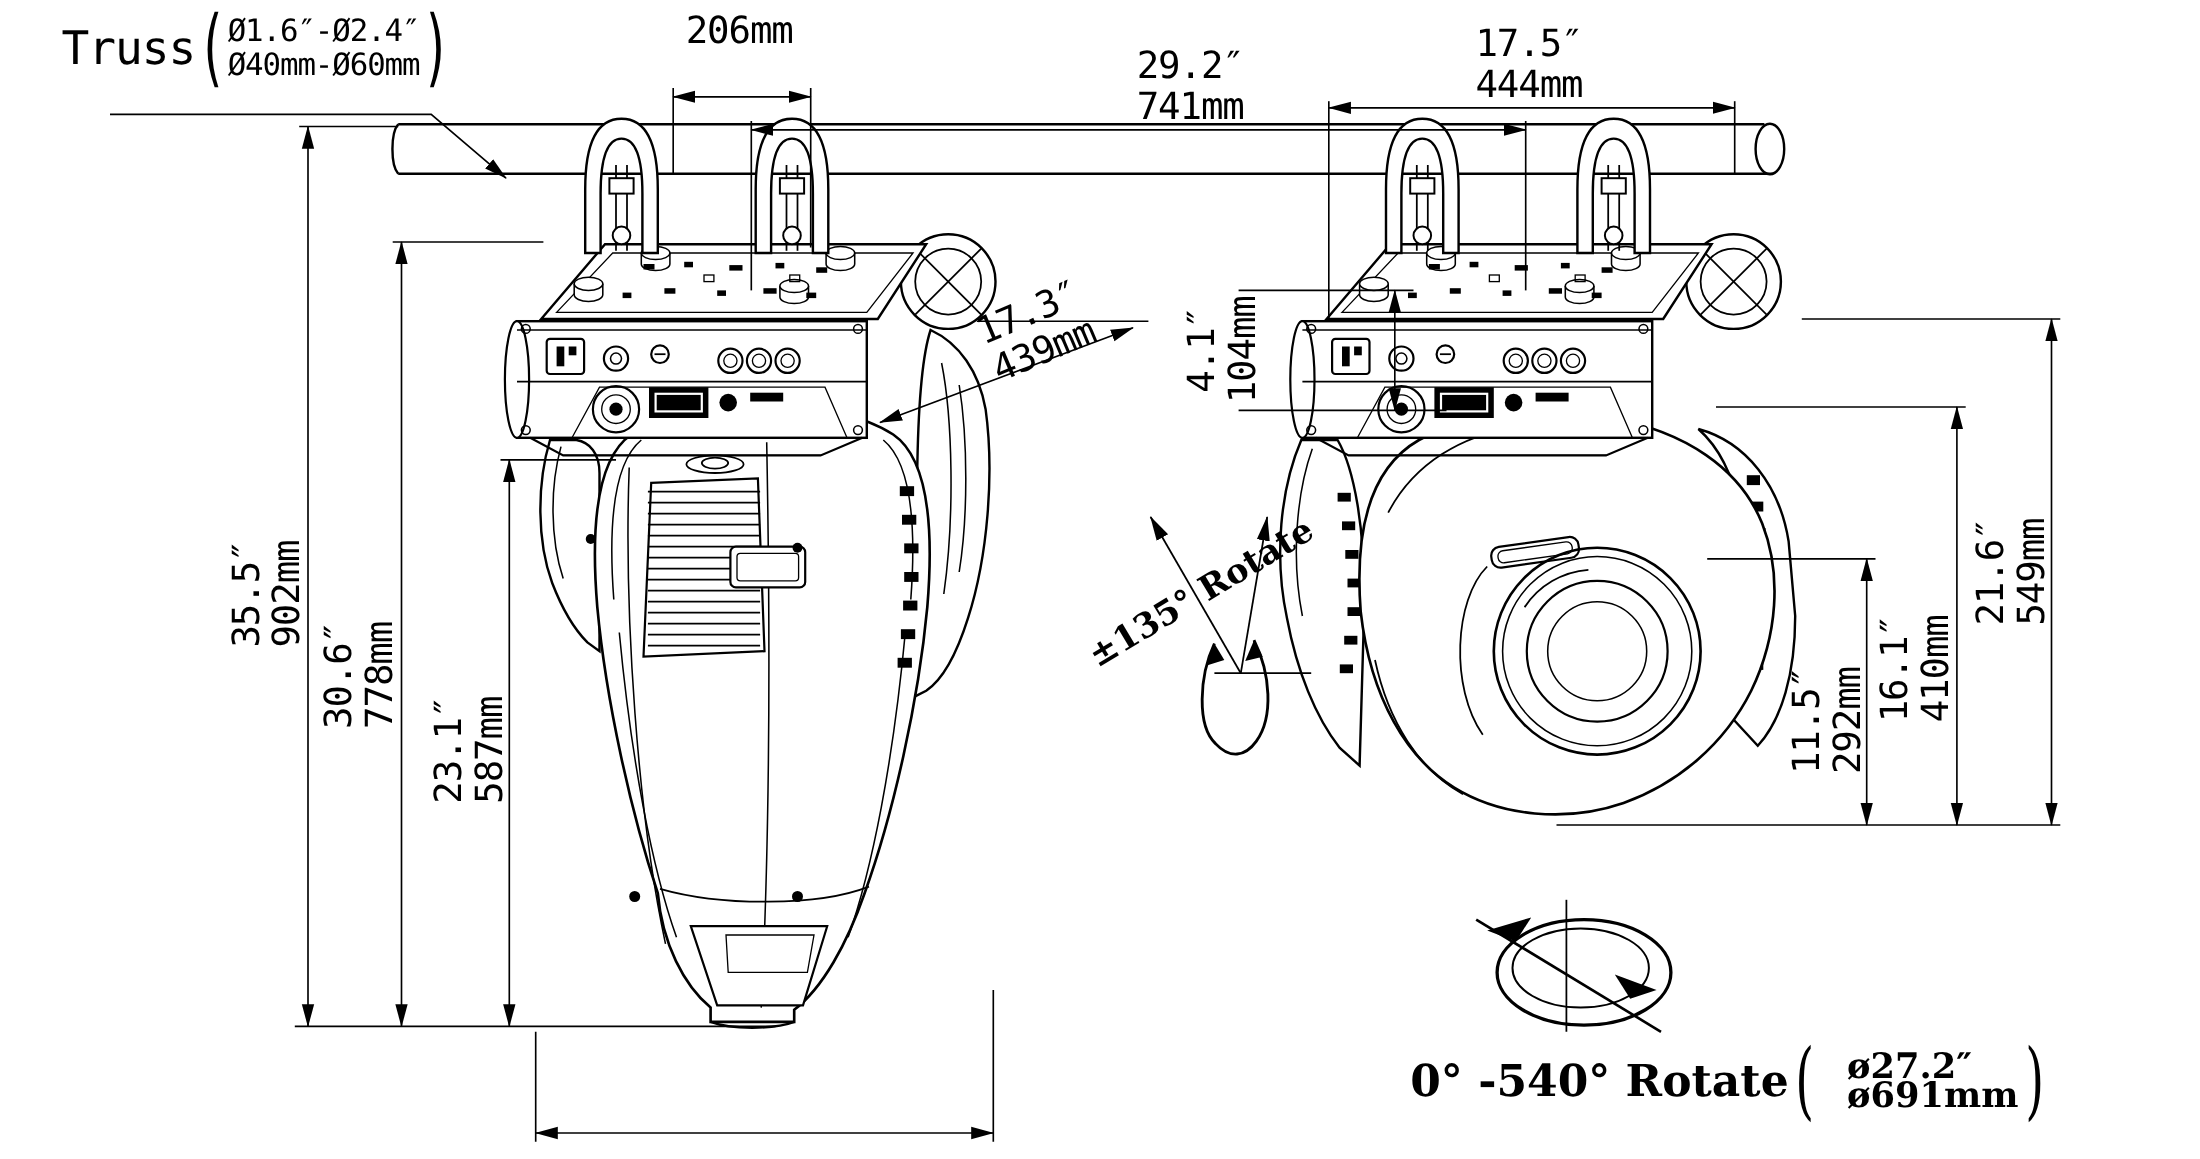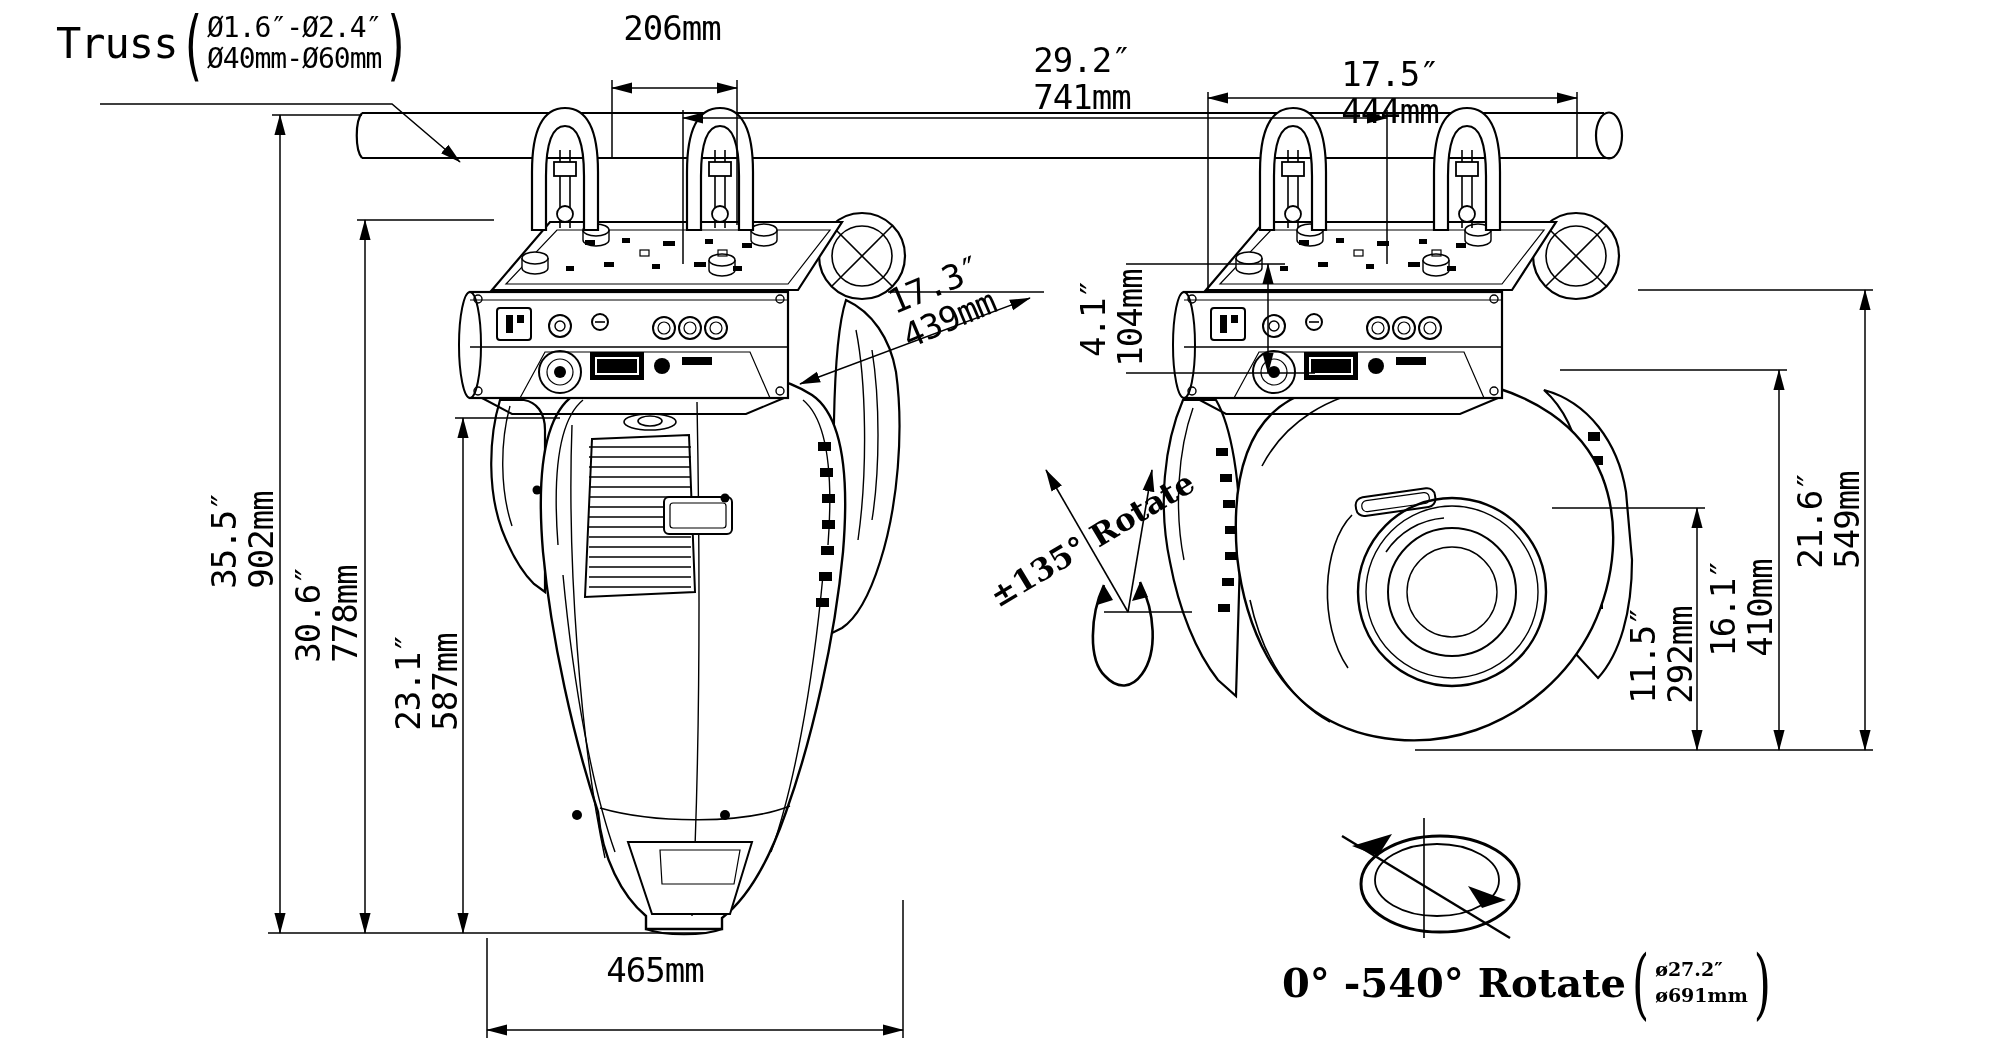--- a/index.html
+++ b/index.html
@@ -8,21 +8,21 @@
   #lines{position:absolute;left:0;top:0;}
   .t{position:absolute;color:#000;}
   .dimtxt{font-family:"DejaVu Sans Mono",monospace;font-size:34px;line-height:37px;
           text-align:center;letter-spacing:-1px;white-space:nowrap;}
   .w300{width:300px;} .w260{width:260px;} .w220{width:220px;}
   .rot90{transform:rotate(-90deg);}
   .rot23{transform:rotate(-23deg);}
   .ann{font-family:"DejaVu Serif","Liberation Serif",serif;font-weight:600;white-space:nowrap;}
   .tilt{font-size:31px;width:320px;text-align:center;transform:rotate(-31deg);}
   .panrow{display:flex;align-items:center;gap:4px;font-size:40px;height:72px;justify-content:space-between;}
-  .panstack{display:inline-block;font-size:19px;line-height:26px;text-align:left;}
+  .panstack{display:inline-block;font-size:32px;line-height:26px;text-align:left;margin-left:24px;}
   .bigparen{font-size:44px;transform:scaleY(1.75);display:inline-block;font-weight:400;margin:0 2px;}
   .trussrow{display:flex;align-items:center;font-size:42px;letter-spacing:-1px;}
   .trussstack{display:inline-block;font-size:28px;line-height:31px;text-align:center;letter-spacing:-1px;}
 </style>
 </head>
 <body>
 
 <div id="stage">
 
 <svg id="lines" width="2000" height="1054" viewBox="0 0 2000 1054">
@@ -315,21 +315,21 @@
 
   <div class="t dimtxt w300" style="left:522px;top:10px;">
     <div>206mm</div>
   </div>
 
   <div class="t dimtxt w300" style="left:932px;top:42px;text-align:center;">
     <div>29.2″</div>
     <div>741mm</div>
   </div>
 
-  <div class="t dimtxt w300" style="left:1240px;top:22px;margin-top:34px;">
+  <div class="t dimtxt w300" style="left:1240px;top:22px;">
     <div>17.5″</div>
     <div>444mm</div>
   </div>
 
   <div class="t dimtxt w220 rot23" style="left:832px;top:265px;">
     <div>17.3″</div>
     <div>439mm</div>
   </div>
 
   <div class="t dimtxt w220 rot90" style="left:1002px;top:281px;">
@@ -361,21 +361,20 @@
     <div>16.1″</div>
     <div>410mm</div>
   </div>
 
   <div class="t dimtxt w260 rot90" style="left:1699px;top:483px;">
     <div>21.6″</div>
     <div>549mm</div>
   </div>
 
   <div class="t dimtxt w300" style="left:505px;top:952px;">
-    <div>465mm</div>
   </div>
 
   <div class="t ann tilt" style="left:932px;top:521px;">±135° Rotate</div>
 
   <div class="t ann panrow" style="left:1282px;top:946px;">
     <span>0° -540° Rotate</span>
       <span class="bigparen">(</span>
       <span class="panstack">
         <div>ø27.2″</div>
         <div>ø691mm</div>

